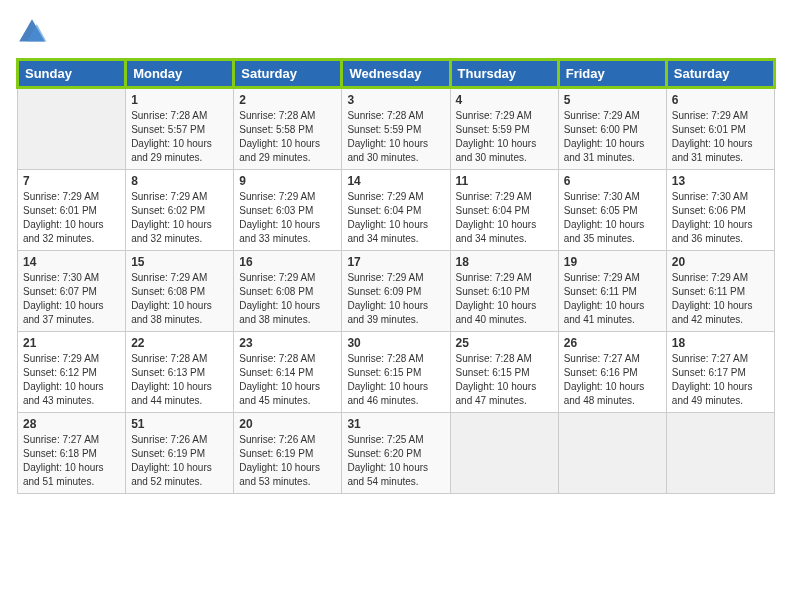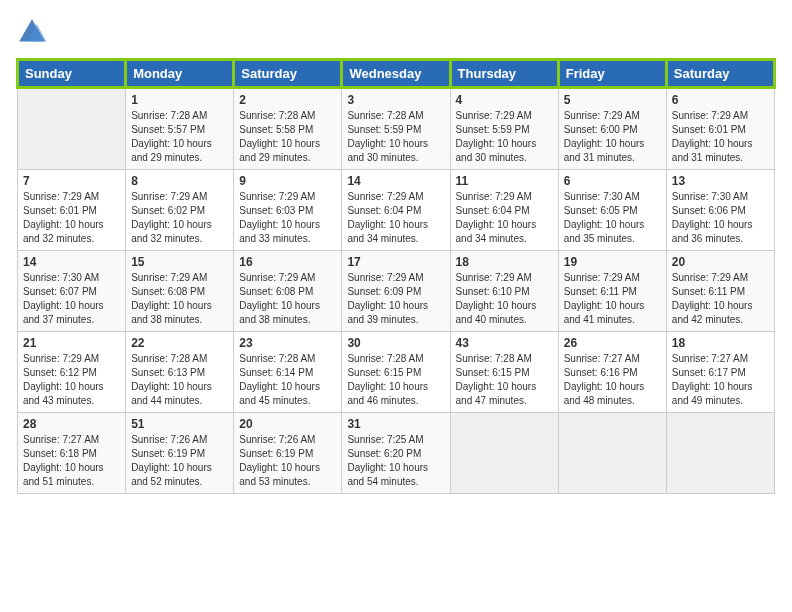--- a/index.html
+++ b/index.html
@@ -233,21 +233,21 @@
           </td>
           <td>
             <span class="day-num">23</span>
             <div class="cell-info">Sunrise: 7:28 AM<br>Sunset: 6:14 PM<br>Daylight: 10 hours and 45 minutes.</div>
           </td>
           <td>
             <span class="day-num">30</span>
             <div class="cell-info">Sunrise: 7:28 AM<br>Sunset: 6:15 PM<br>Daylight: 10 hours and 46 minutes.</div>
           </td>
           <td>
-            <span class="day-num">43</span>
+            <span class="day-num">25</span>
             <div class="cell-info">Sunrise: 7:28 AM<br>Sunset: 6:15 PM<br>Daylight: 10 hours and 47 minutes.</div>
           </td>
           <td>
             <span class="day-num">26</span>
             <div class="cell-info">Sunrise: 7:27 AM<br>Sunset: 6:16 PM<br>Daylight: 10 hours and 48 minutes.</div>
           </td>
           <td>
             <span class="day-num">18</span>
             <div class="cell-info">Sunrise: 7:27 AM<br>Sunset: 6:17 PM<br>Daylight: 10 hours and 49 minutes.</div>
           </td>

